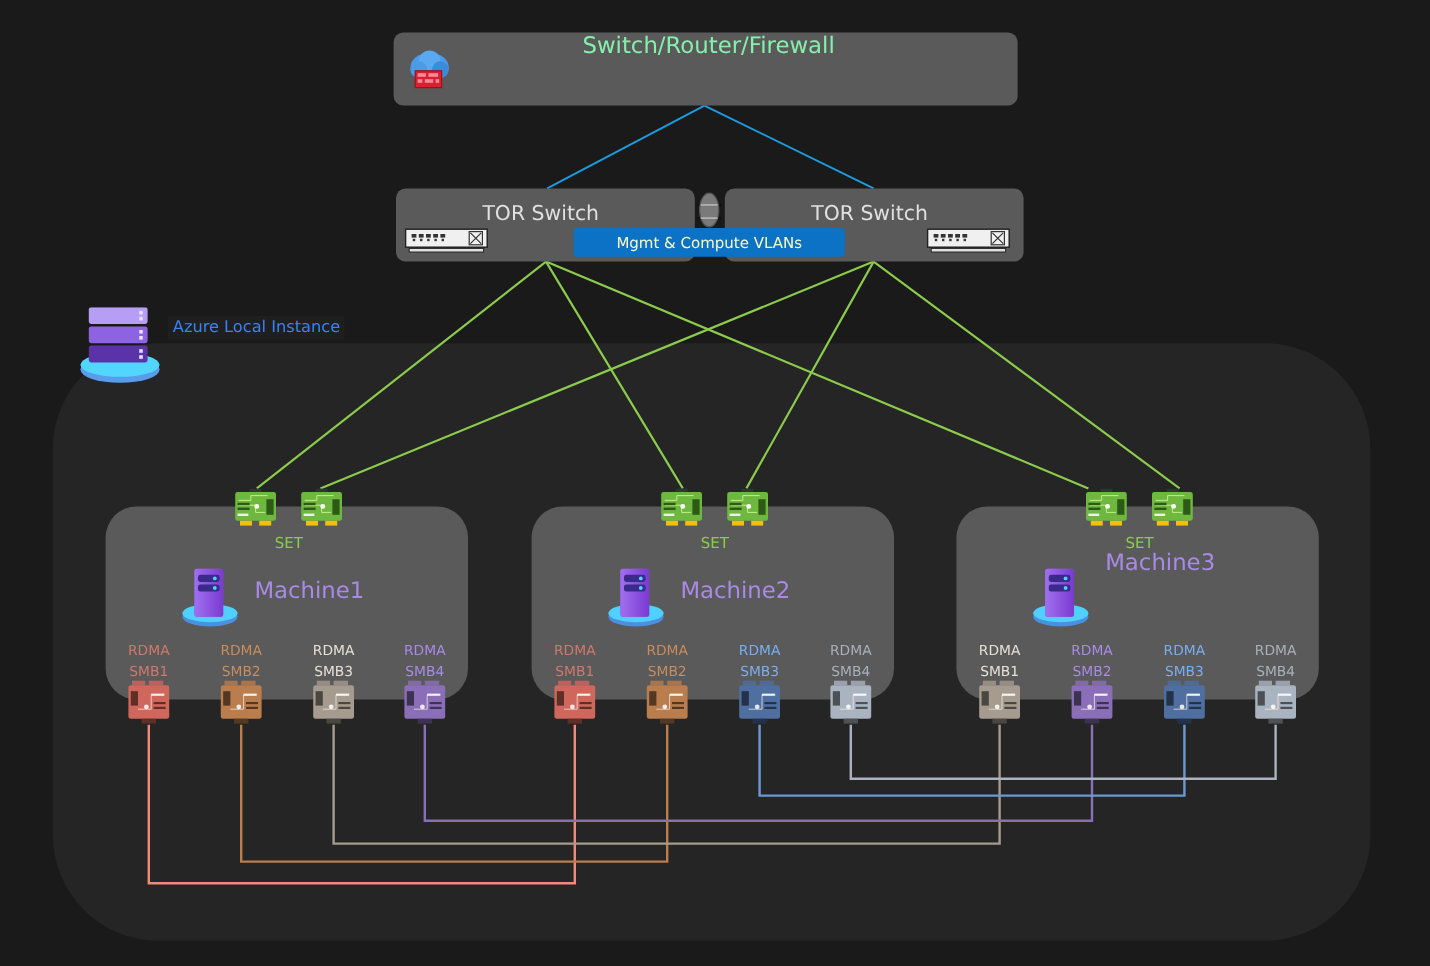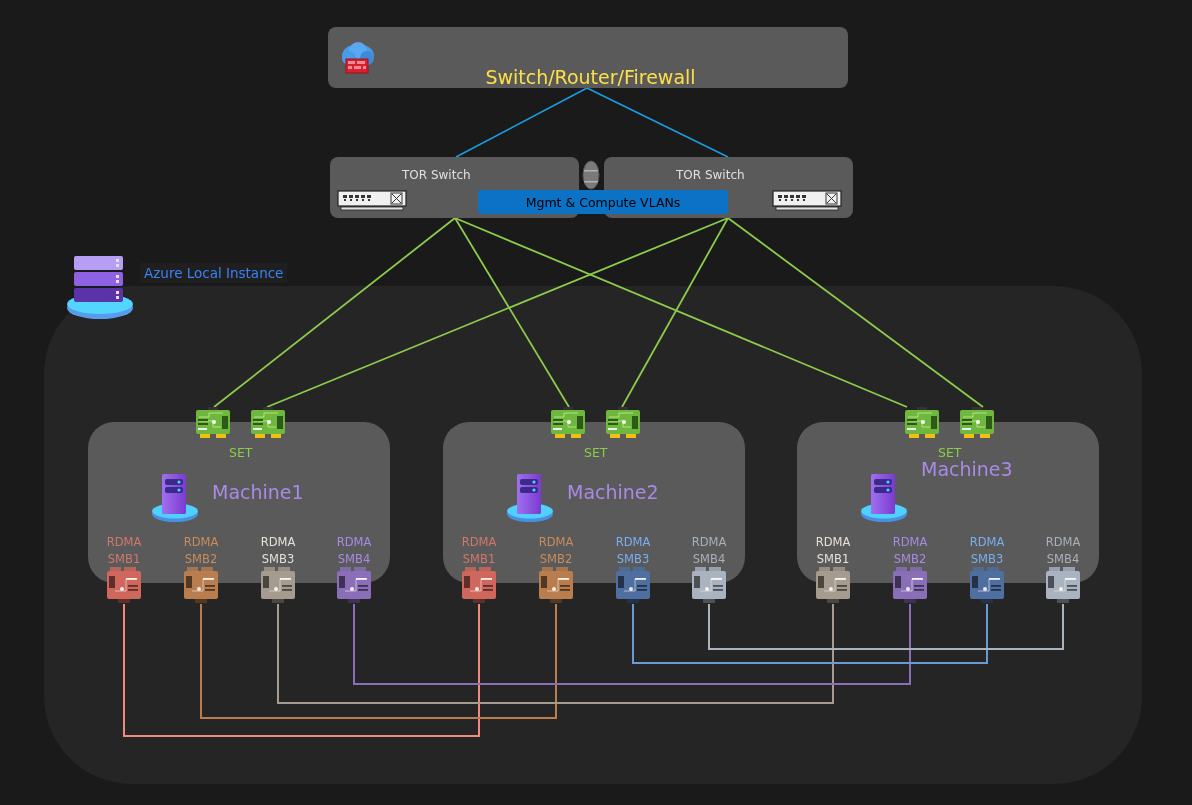--- a/index.html
+++ b/index.html
@@ -9,43 +9,43 @@
     font-family: "DejaVu Sans", sans-serif;
   }
   .abs { position: absolute; }
   .instance-area {
     left: 44px; top: 286px; width: 1098px; height: 498px;
     background: #252525; border-radius: 88px;
   }
   .top-box {
     left: 328px; top: 27px; width: 520px; height: 61px;
     background: #5a5a5a; border-radius: 8px;
-    color: #fde047; font-size: 19px;
-    display: flex; align-items: flex-end; justify-content: center;
+    color: #86efac; font-size: 19px;
+    display: flex; align-items: flex-start; justify-content: center;
   }
   .top-box .label { margin-left: 5px; }
   .tor {
     top: 157px; width: 249px; height: 61px;
     background: #5a5a5a; border-radius: 8px;
-    color: #e0e0e0; font-size: 12px;
+    color: #e0e0e0; font-size: 17px;
   }
   .tor .label { position: absolute; top: 11px; width: 100%; text-align: center; }
   .tor-left { left: 330px; }
   .tor-right { left: 604px; }
   .tor-left .label { left: 0; padding-left: 0; text-align: left; text-indent: 72px; }
   .tor-right .label { text-align: left; text-indent: 72px; }
   .switch-icon {
     position: absolute; top: 33px; width: 70px; height: 22px;
   }
   .tor-left .switch-icon { left: 7px; }
   .tor-right .switch-icon { left: 168px; }
   .vlan-badge {
-    left: 478px; top: 190px; width: 250px; height: 24px;
+    left: 478px; top: 190px; width: 226px; height: 24px;
     background: #0b72c6; border-radius: 3px;
-    color: #000000; font-size: 12.5px;
+    color: #fef9c3; font-size: 12.5px;
     display: flex; align-items: center; justify-content: center;
   }
   .link-icon { left: 581px; top: 159px; width: 20px; height: 32px; }
   .instance-label {
     left: 140px; top: 263px; padding: 2px 4px;
     background: #1f1f1f; color: #3b82f6; font-size: 13.5px;
   }
   .instance-icon { left: 64px; top: 256px; width: 72px; height: 66px; }
   .machine {
     top: 422px; width: 302px; height: 161px;

